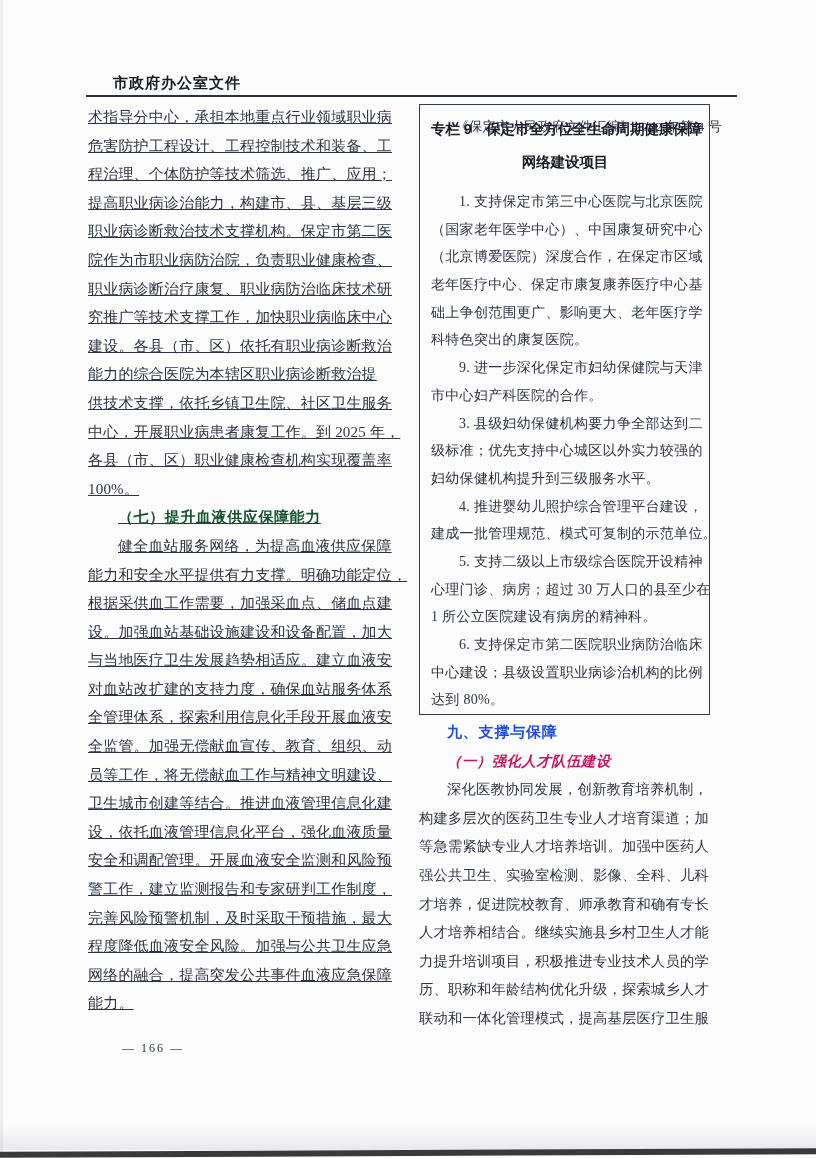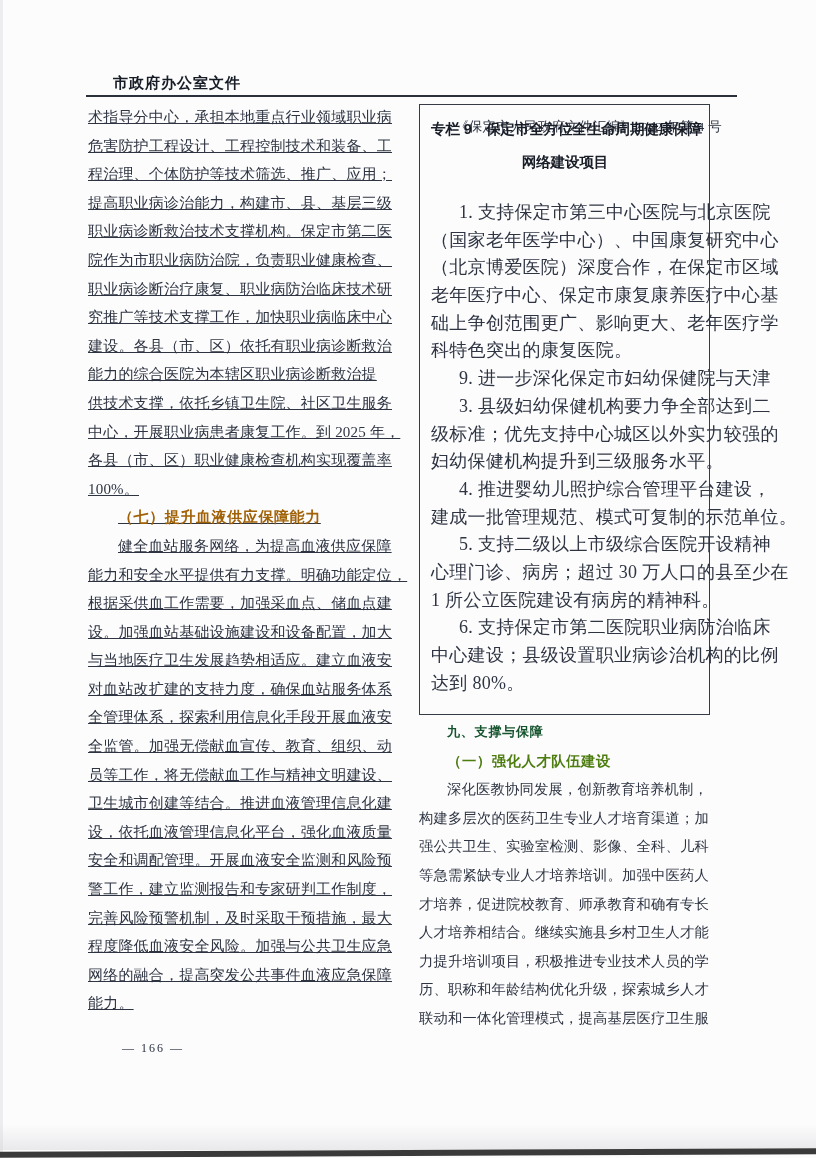--- a/index.html
+++ b/index.html
@@ -39,47 +39,47 @@
   }
 
   .ln{height:28.6px;line-height:28.6px;white-space:nowrap;}
   .ind{padding-left:30px;}
 
   .col-left{
     position:absolute;left:88px;top:103px;width:320px;
     font-size:15px;letter-spacing:.2px;text-decoration:underline;
   }
   .col-left .head{
-    font-weight:700;color:#a16207;letter-spacing:.6px;
+    font-weight:700;color:#14532d;letter-spacing:.6px;
   }
 
   .callout-box{
     position:absolute;left:419px;top:104px;width:291px;height:611px;
     border:1.5px solid #353b47;box-sizing:border-box;
     padding:8px 10px 0 11px;
   }
   .box-title{
     font-family:"Liberation Sans","DejaVu Sans",sans-serif;
     font-weight:700;font-size:14.6px;color:#171c26;
     height:33px;line-height:33px;text-align:center;white-space:nowrap;letter-spacing:-.2px;
   }
-  .box-body{margin-top:20px;font-size:18px;letter-spacing:.3px;}
+  .box-body{margin-top:9px;font-size:14px;letter-spacing:.3px;}
   .box-body .ln{height:27.7px;line-height:27.7px;}
   .box-body .ind{padding-left:28px;}
 
   .col-right{
     position:absolute;left:419px;top:718px;width:300px;
     font-size:14.3px;letter-spacing:.2px;
   }
   .sec-head{
     font-family:"Liberation Sans","DejaVu Sans",sans-serif;
-    font-weight:700;font-size:13px;color:#14532d;padding-left:28px;letter-spacing:.8px;
+    font-weight:700;font-size:15px;color:#1d4ed8;padding-left:28px;letter-spacing:.8px;
   }
   .sub-head{
-    font-weight:700;color:#4d7c0f;padding-left:28px;letter-spacing:.6px;
+    font-weight:700;color:#be185d;padding-left:28px;letter-spacing:.6px;font-style:italic;
   }
   .col-right .ind{padding-left:28px;}
 
   .page-num{
     position:absolute;left:122px;top:1034px;height:28px;line-height:28px;
     font-size:12px;color:#2b3140;letter-spacing:2px;
   }
 </style>
 </head>
 <body>
@@ -131,41 +131,42 @@
     <div class="box-title">专栏 9　保定市全方位全生命周期健康保障</div>
     <div class="box-title">网络建设项目</div>
     <div class="box-body">
       <div class="ln ind">1. 支持保定市第三中心医院与北京医院</div>
       <div class="ln">（国家老年医学中心）、中国康复研究中心</div>
       <div class="ln">（北京博爱医院）深度合作，在保定市区域</div>
       <div class="ln">老年医疗中心、保定市康复康养医疗中心基</div>
       <div class="ln">础上争创范围更广、影响更大、老年医疗学</div>
       <div class="ln">科特色突出的康复医院。</div>
       <div class="ln ind">9. 进一步深化保定市妇幼保健院与天津</div>
+      <div class="ln">市中心妇产科医院的合作。</div>
       <div class="ln ind">3. 县级妇幼保健机构要力争全部达到二</div>
       <div class="ln">级标准；优先支持中心城区以外实力较强的</div>
       <div class="ln">妇幼保健机构提升到三级服务水平。</div>
       <div class="ln ind">4. 推进婴幼儿照护综合管理平台建设，</div>
       <div class="ln">建成一批管理规范、模式可复制的示范单位。</div>
       <div class="ln ind">5. 支持二级以上市级综合医院开设精神</div>
       <div class="ln">心理门诊、病房；超过 30 万人口的县至少在</div>
       <div class="ln">1 所公立医院建设有病房的精神科。</div>
       <div class="ln ind">6. 支持保定市第二医院职业病防治临床</div>
       <div class="ln">中心建设；县级设置职业病诊治机构的比例</div>
       <div class="ln">达到 80%。</div>
     </div>
   </div>
 
   <div class="col-right">
     <div class="ln sec-head">九、支撑与保障</div>
     <div class="ln sub-head">（一）强化人才队伍建设</div>
     <div class="ln ind">深化医教协同发展，创新教育培养机制，</div>
     <div class="ln">构建多层次的医药卫生专业人才培育渠道；加</div>
+    <div class="ln">等急需紧缺专业人才培养培训。加强中医药人</div>
     <div class="ln">强公共卫生、实验室检测、影像、全科、儿科</div>
-    <div class="ln">等急需紧缺专业人才培养培训。加强中医药人</div>
     <div class="ln">才培养，促进院校教育、师承教育和确有专长</div>
     <div class="ln">人才培养相结合。继续实施县乡村卫生人才能</div>
     <div class="ln">力提升培训项目，积极推进专业技术人员的学</div>
     <div class="ln">历、职称和年龄结构优化升级，探索城乡人才</div>
     <div class="ln">联动和一体化管理模式，提高基层医疗卫生服</div>
   </div>
 
   <div class="page-num">— 166 —</div>
 
   <div class="scan-shadow"></div>

